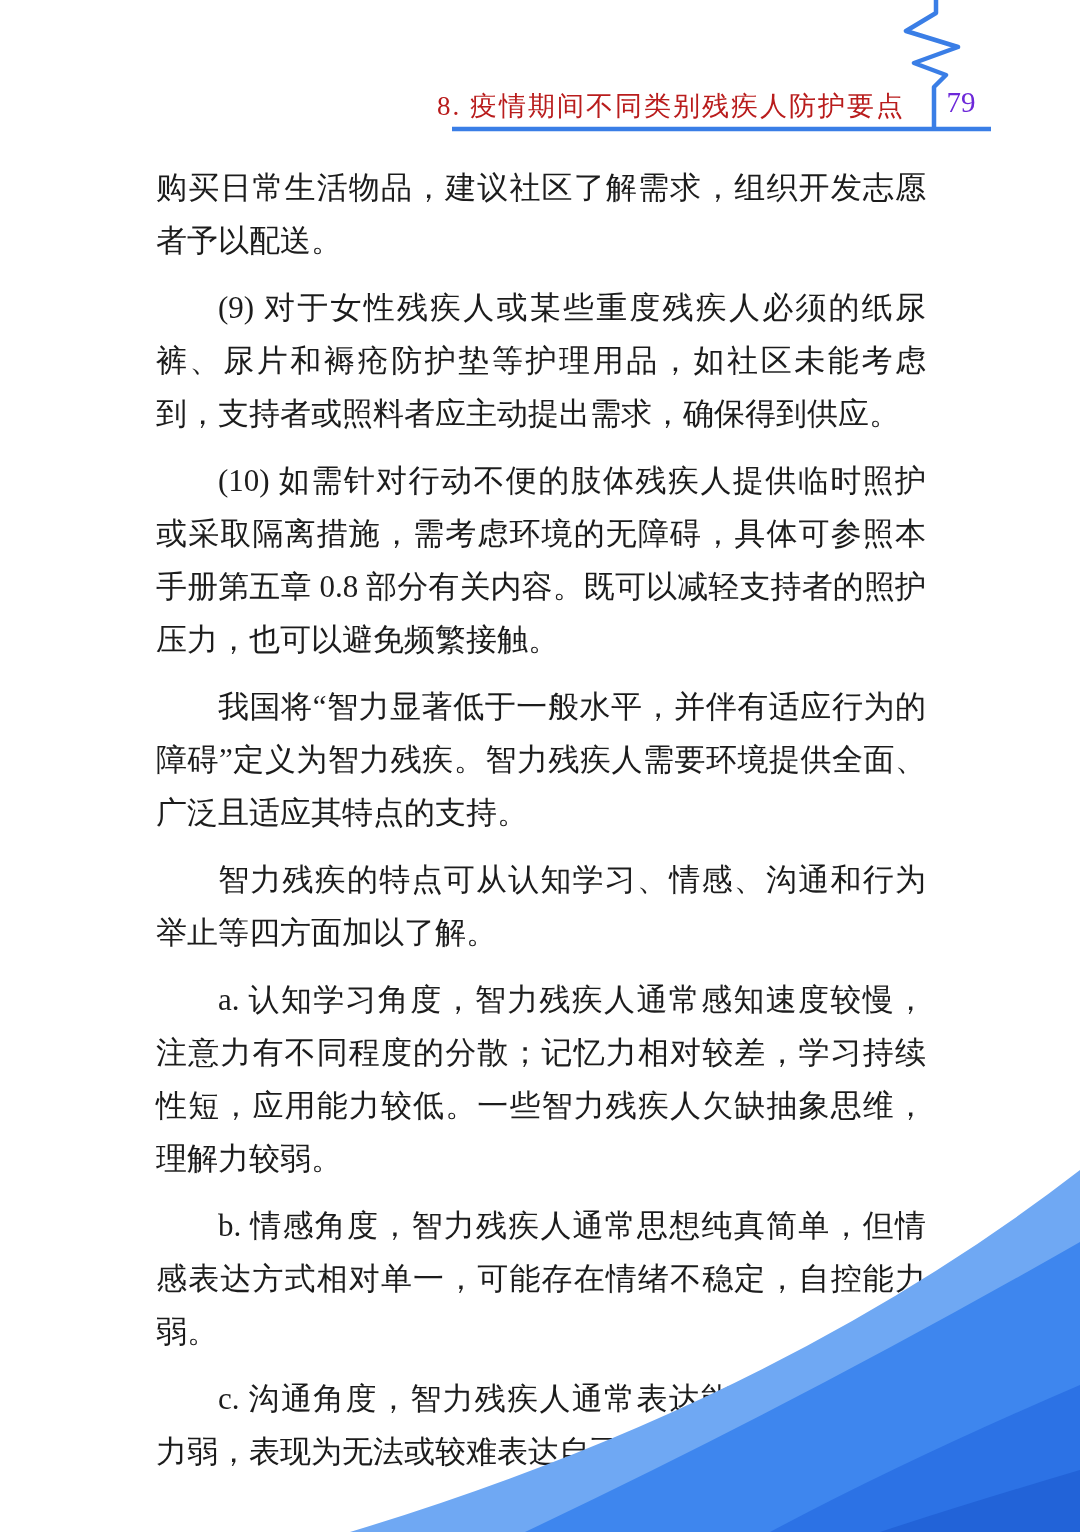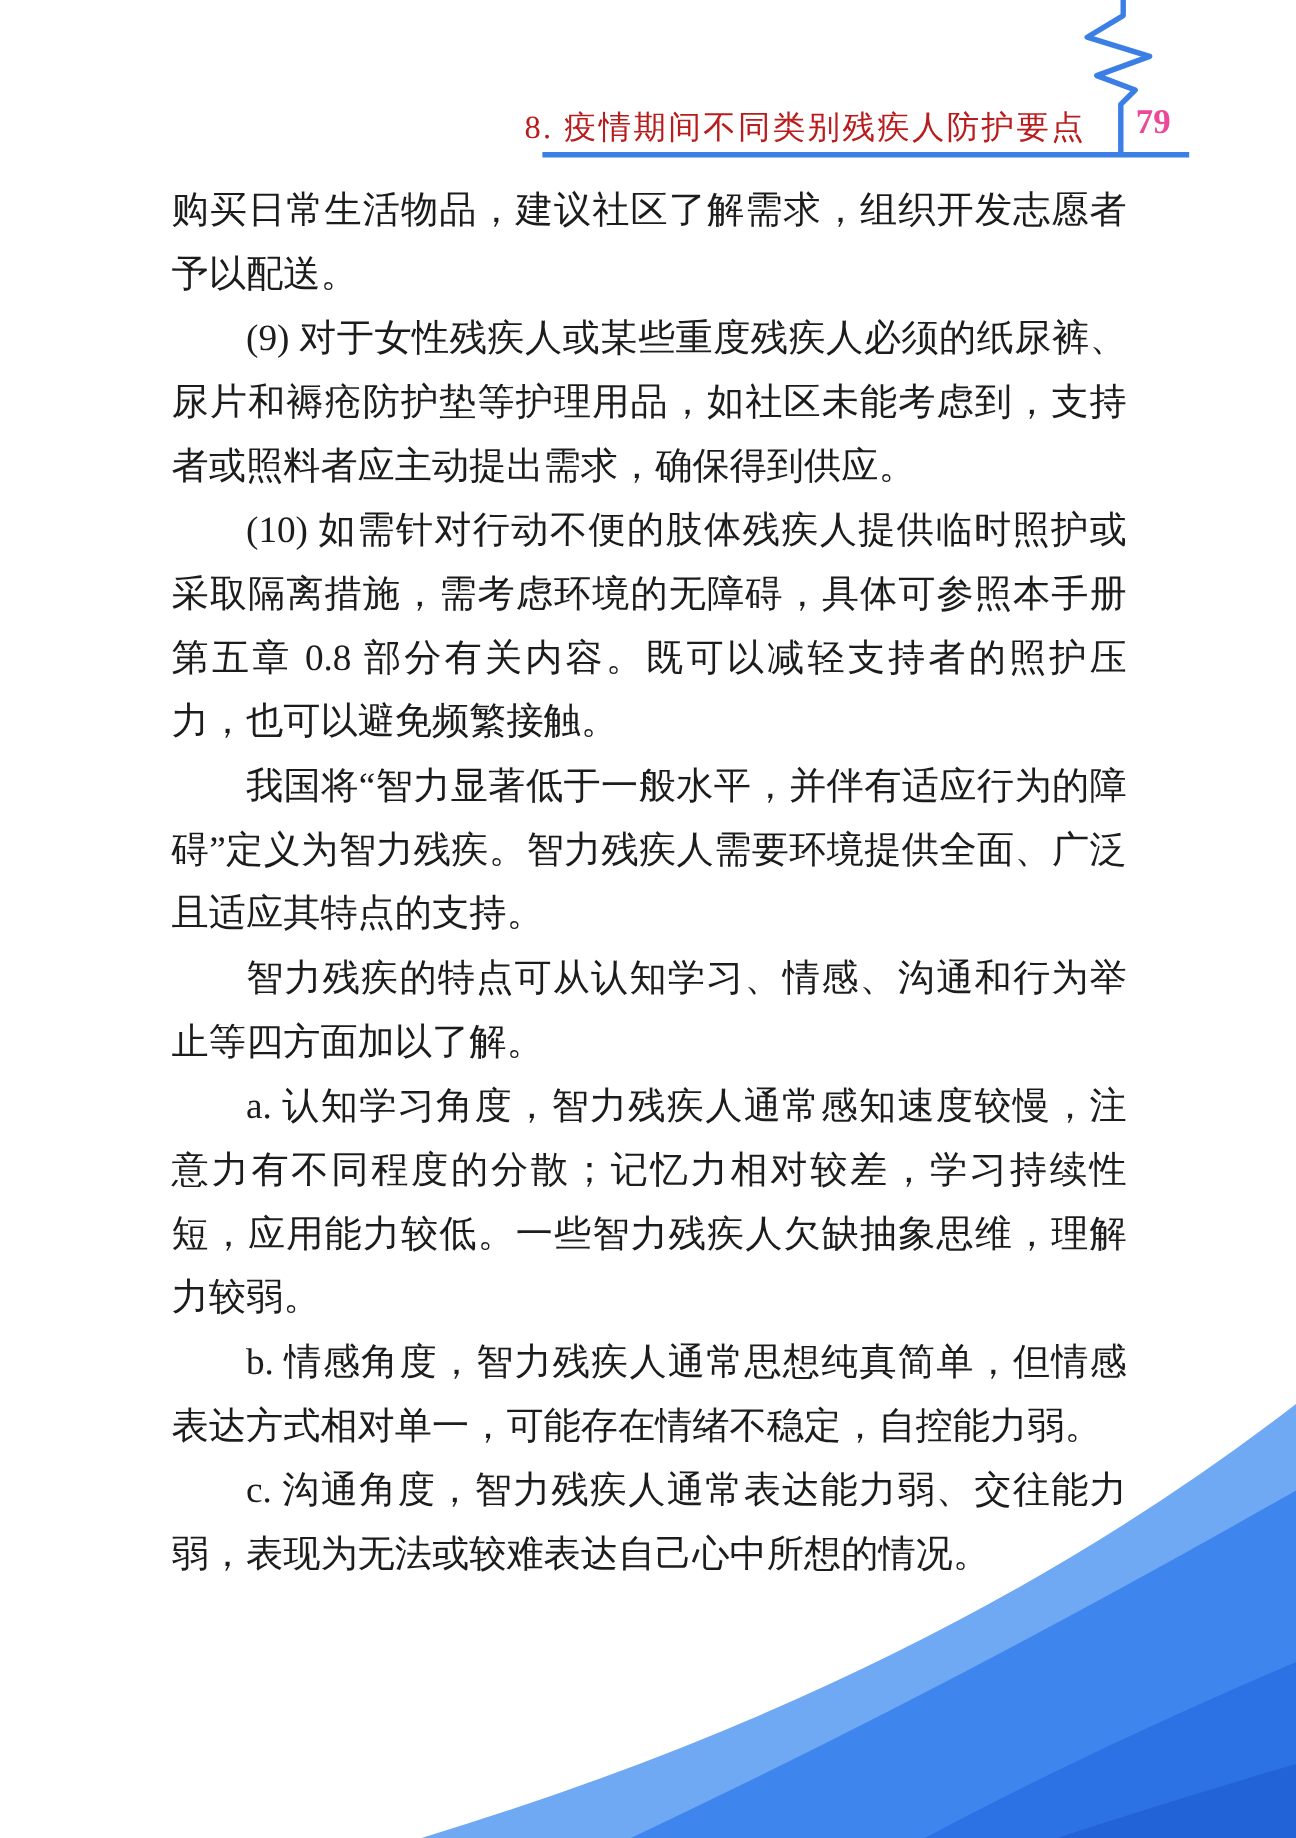--- a/index.html
+++ b/index.html
@@ -11,29 +11,29 @@
     font-family:"Liberation Serif","DejaVu Serif",serif;
   }
   
   .header-deco{position:absolute;top:0;left:0;width:1080px;height:140px;pointer-events:none;}
   .header-title{
     position:absolute;top:88px;right:175px;
     font-size:27px;color:#b91c1c;letter-spacing:2px;white-space:nowrap;
   }
   .page-number{
     position:absolute;top:86px;right:92px;width:54px;text-align:center;
-    font-size:29px;color:#ec4899;font-weight:bold;
+    font-size:29px;color:#6d28d9;
   }
   
   .content{
     position:absolute;left:142px;top:147px;width:798px;
     font-size:31px;line-height:53px;color:#1c1c1c;
     text-align:justify;text-justify:inter-ideograph;
   }
-  .content p{margin:1px;text-indent:2em;}
+  .content p{margin:14px;text-indent:2em;}
   .content p.no-indent{text-indent:0;}
   .section-heading{
     margin:49px 0 43px 62px;
     font-family:"Liberation Sans","DejaVu Sans",sans-serif;
     font-weight:400;
     font-size:42px;line-height:48px;letter-spacing:2px;
     color:#4e92ea;
     text-indent:0;
   }
   

